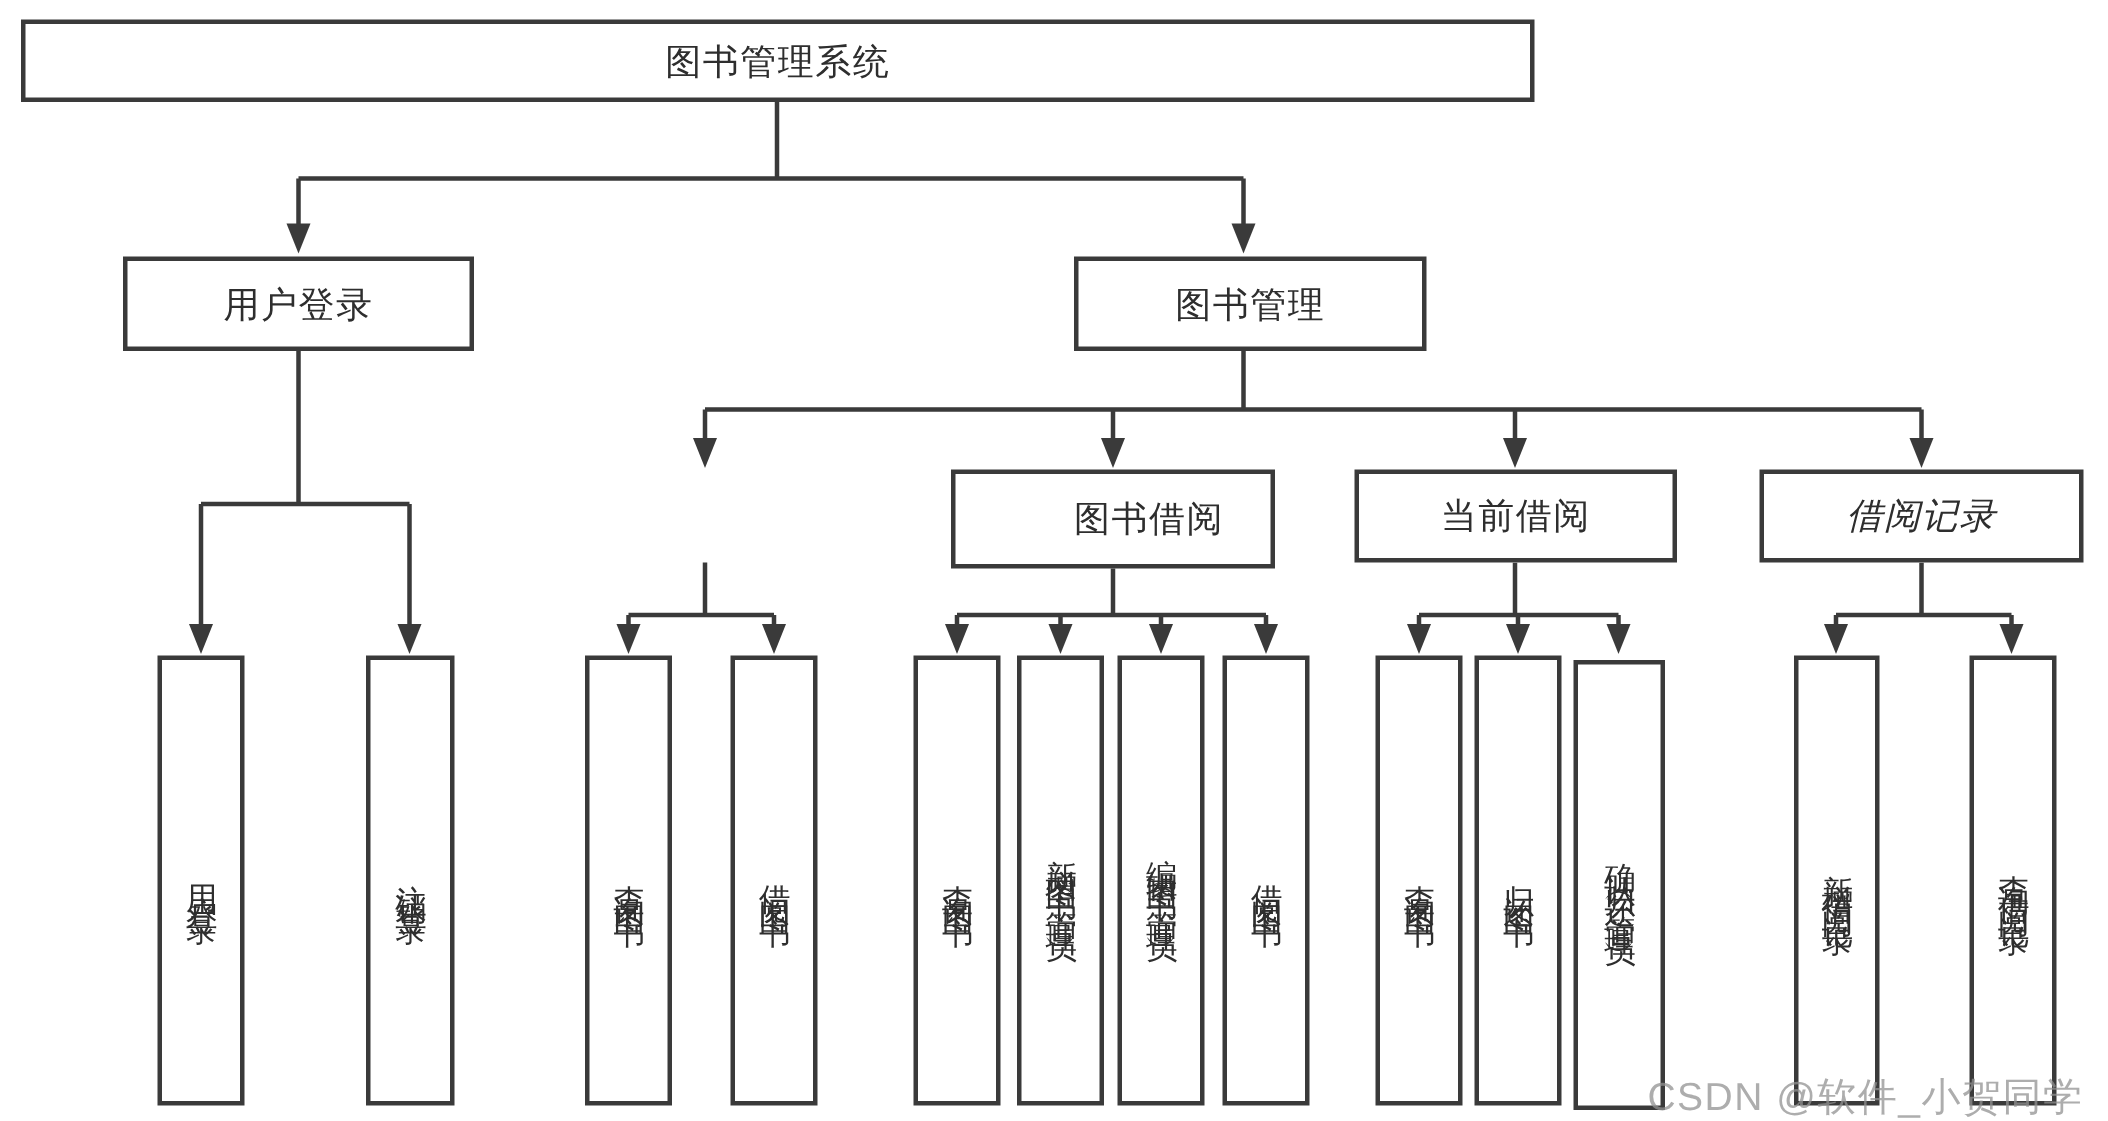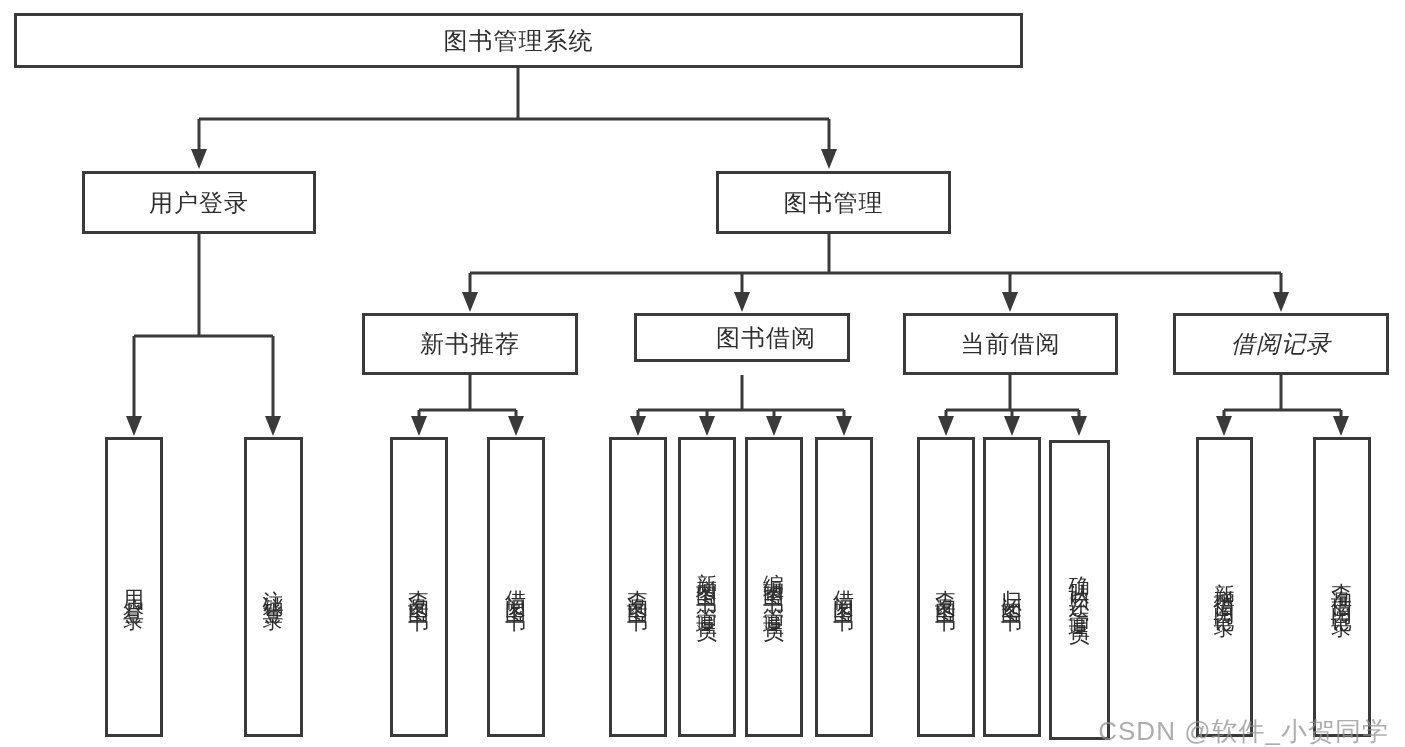--- a/index.html
+++ b/index.html
@@ -102,22 +102,21 @@
         <polygon stroke="none" points="1333,416 1349,416 1341,436"></polygon>
       </g>
     </g>
   </svg>
 
   <div class="box h-box" style="left:14px; top:13px; width:1009px; height:55px;">图书管理系统</div>
 
   <div class="box h-box" style="left:82px; top:171px; width:234px; height:63px;">用户登录</div>
   <div class="box h-box" style="left:716px; top:171px; width:235px; height:63px;">图书管理</div>
 
-  <div class="box h-box" style="left:362px; top:313px; width:216px; height:62px;">新书推荐</div>
-  <div class="box h-box" style="left:634px; top:313px; width:216px; height:49px;padding-left:48px;">图书借阅</div>
+  <div class="box h-box" style="left:634px; top:313px; width:216px; height:66px;padding-left:48px;">图书借阅</div>
   <div class="box h-box" style="left:903px; top:313px; width:215px; height:62px;">当前借阅</div>
   <div class="box h-box" style="left:1173px; top:313px; width:216px; height:62px;font-style:italic;">借阅记录</div>
 
   <div class="box v-box" style="left:105px; top:437px; width:58px; height:300px;">用户登录</div>
   <div class="box v-box" style="left:244px; top:437px; width:59px; height:300px;">注销登录</div>
 
   <div class="box v-box" style="left:390px; top:437px; width:58px; height:300px;">查询图书</div>
   <div class="box v-box" style="left:487px; top:437px; width:58px; height:300px;">借阅图书</div>
 
   <div class="box v-box" style="left:609px; top:437px; width:58px; height:300px;">查询图书</div>

